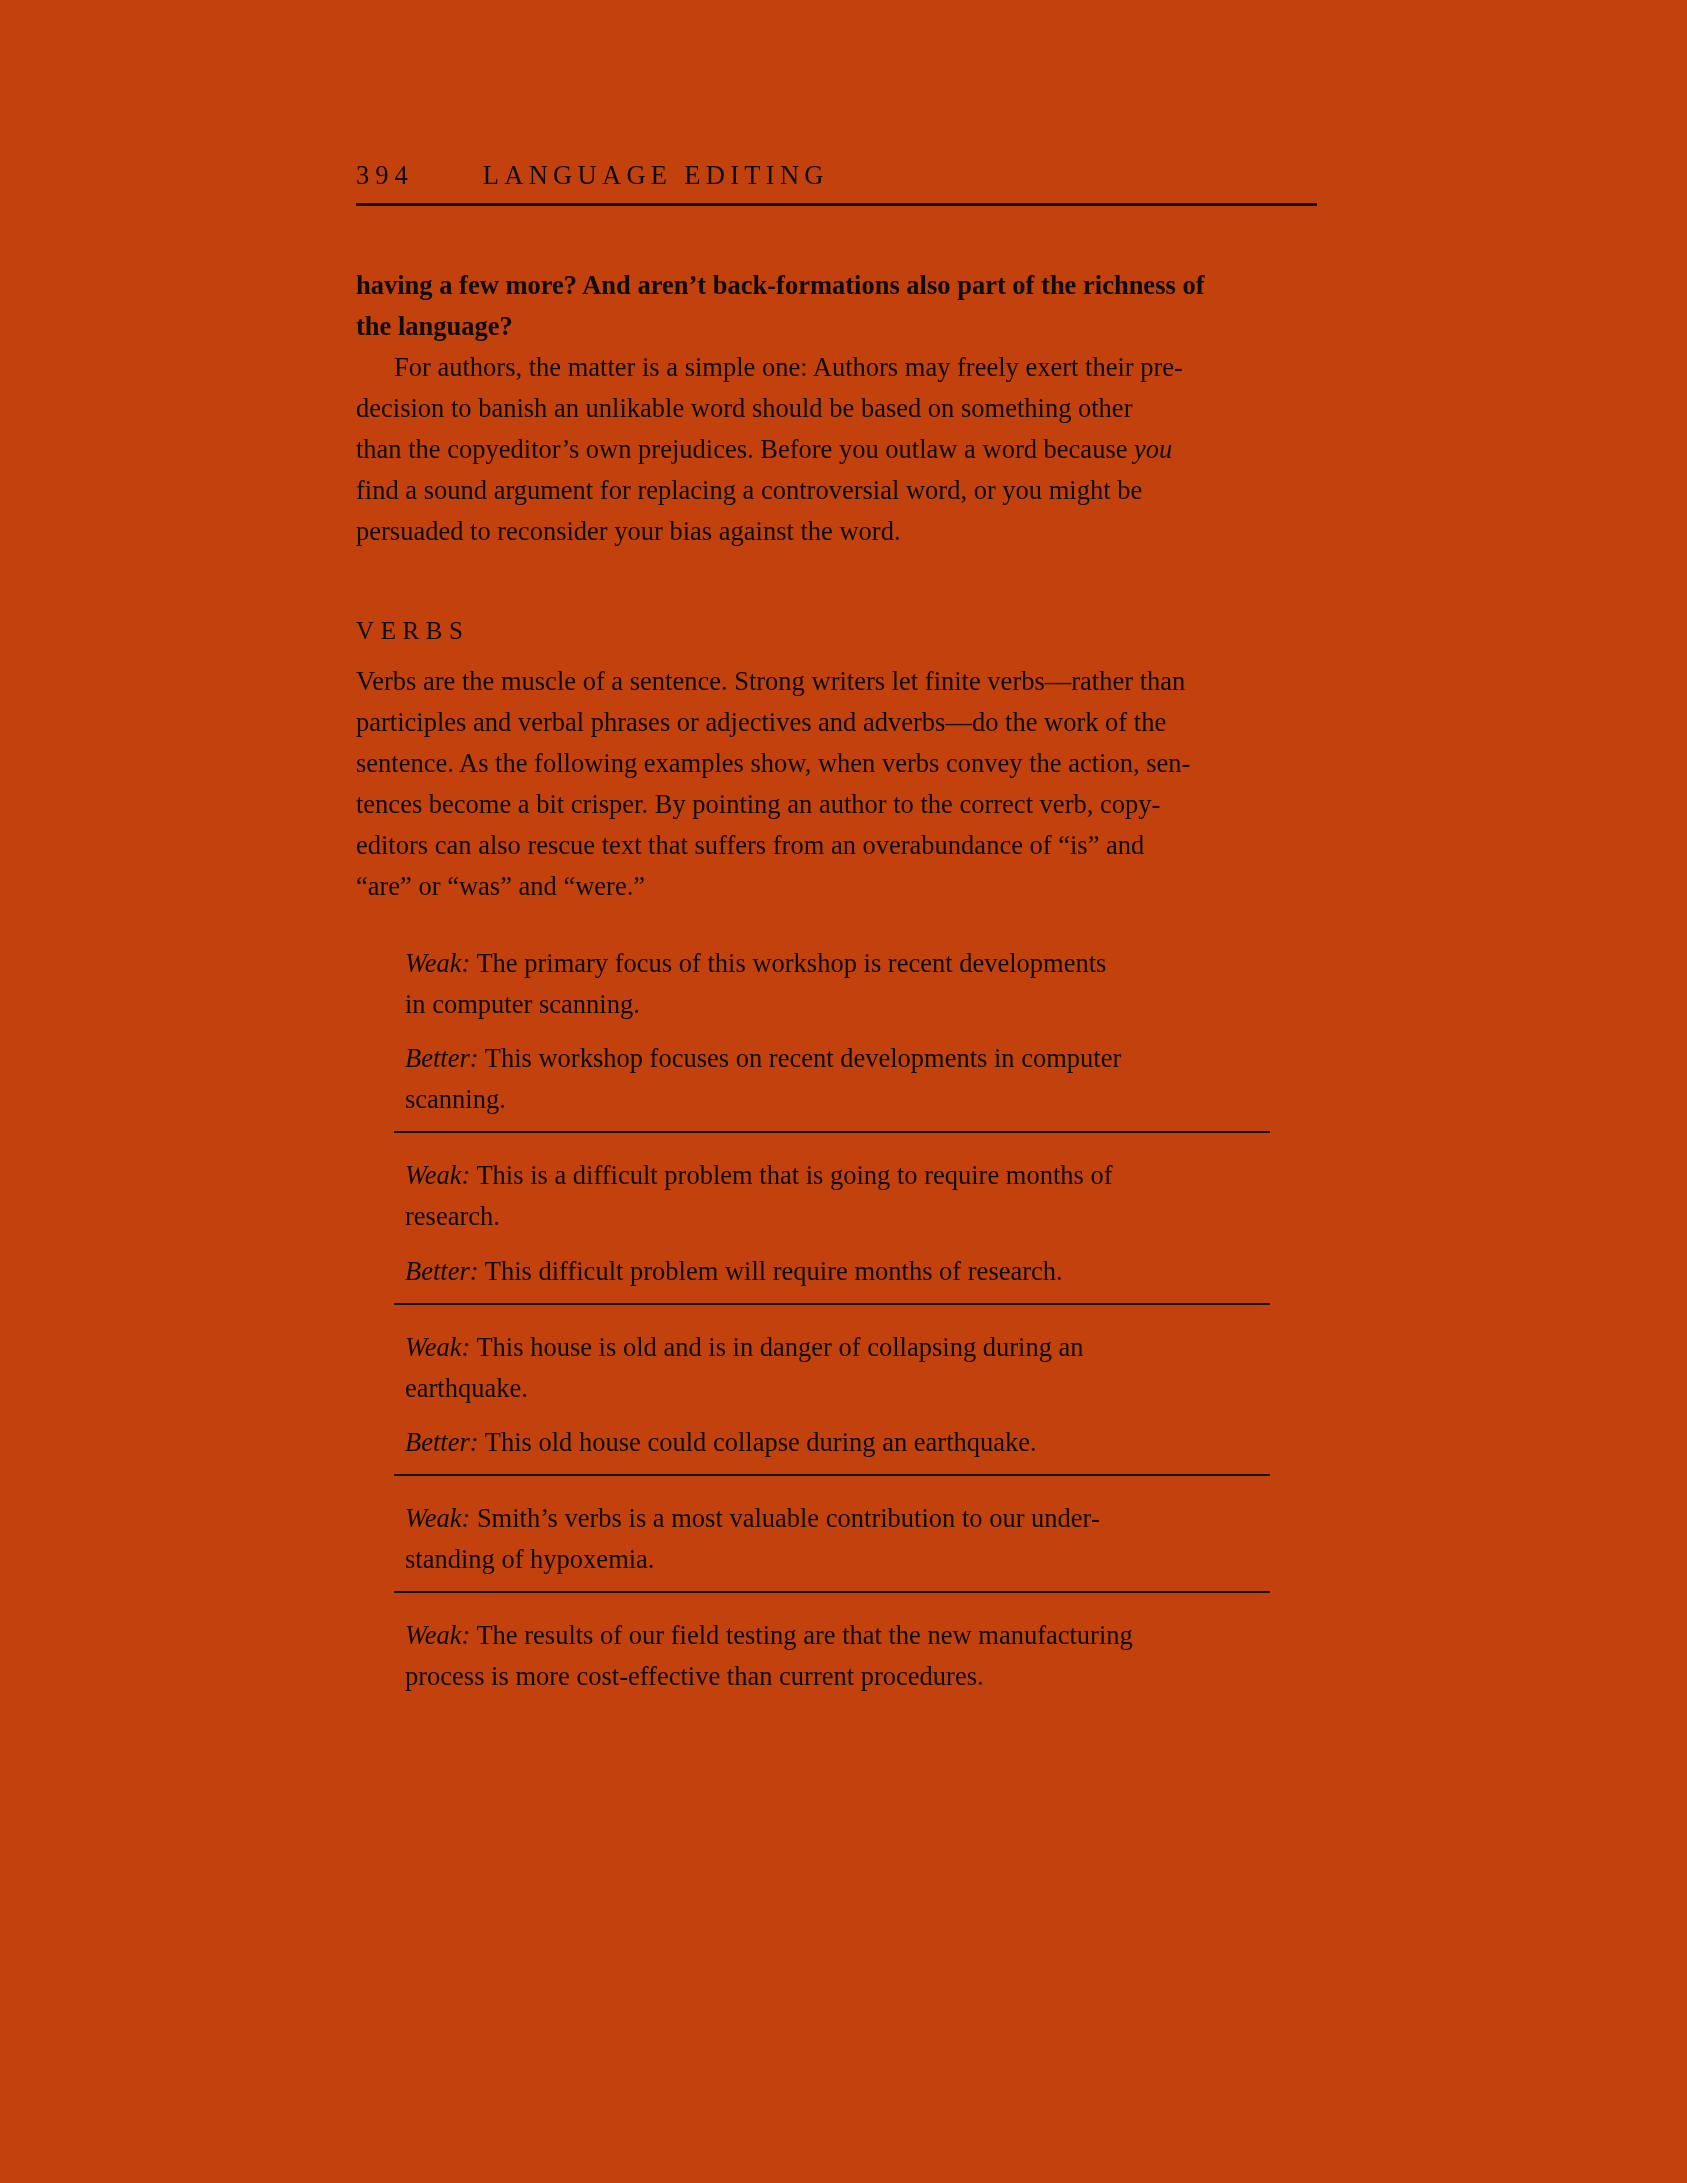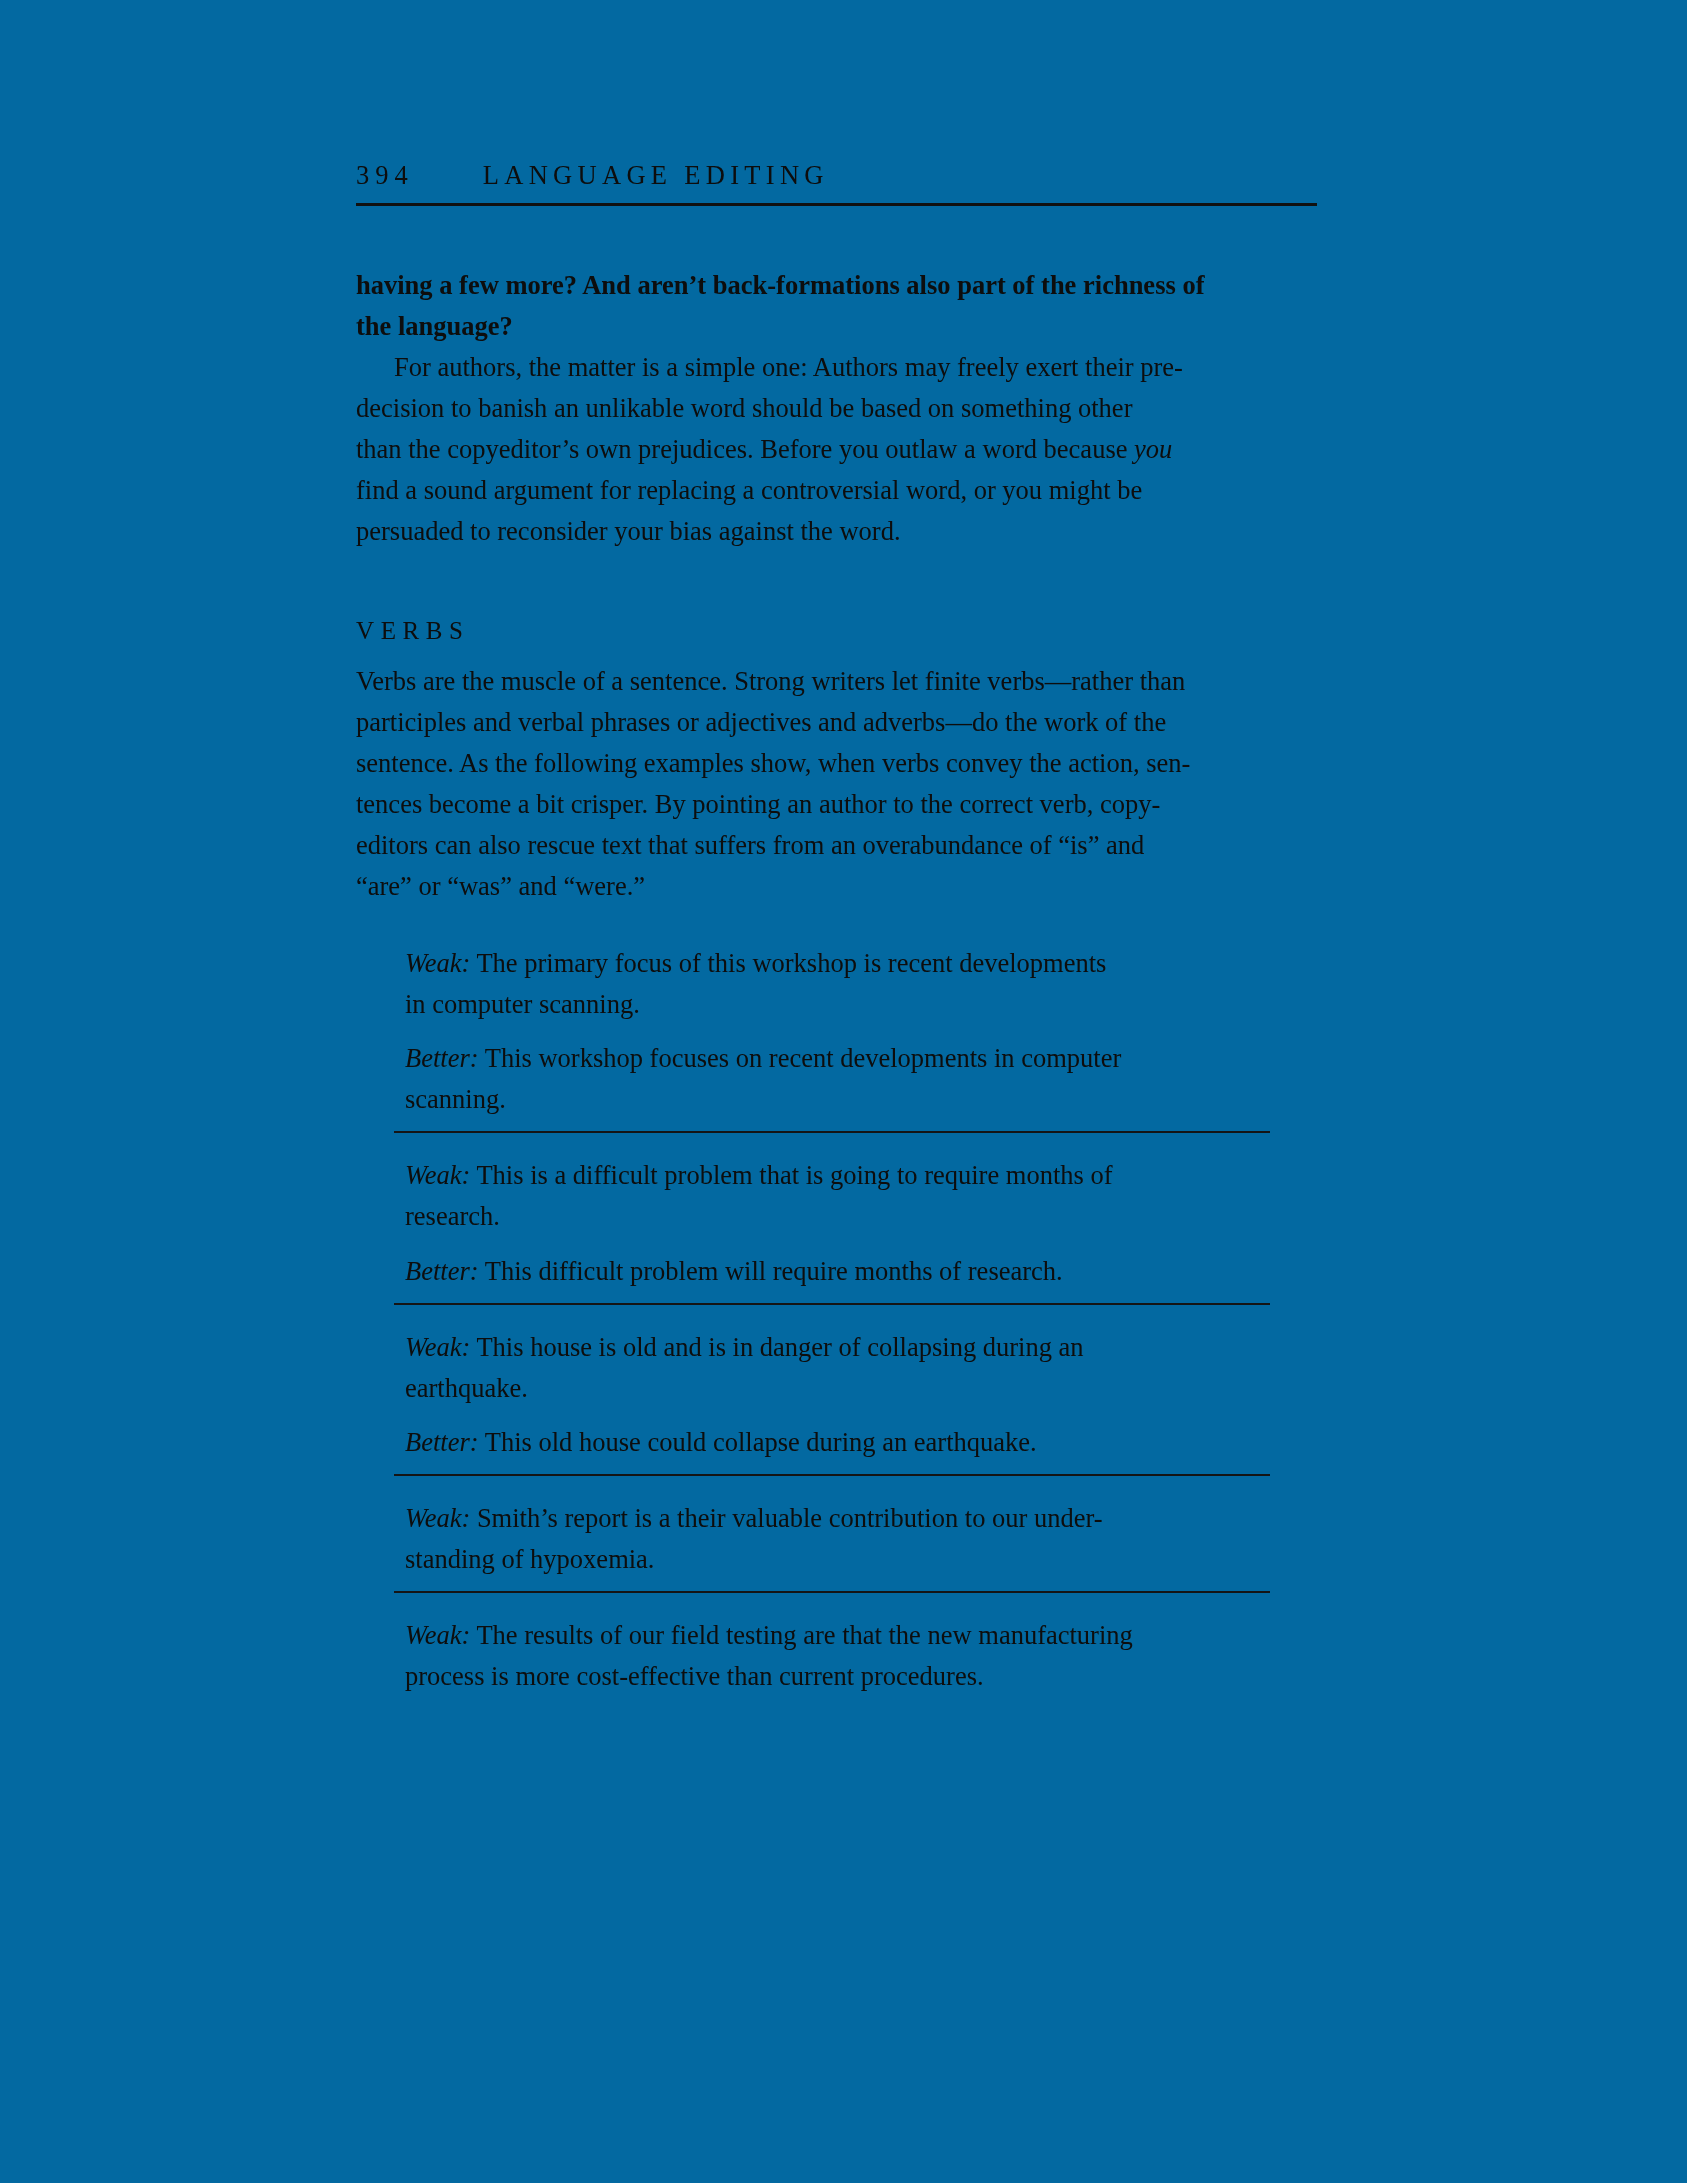--- a/index.html
+++ b/index.html
@@ -1,20 +1,20 @@
 <!DOCTYPE html>
 <html style="font-size:10.6px"><head>
 <meta charset="utf-8">
 <style>
   html, body { margin: 0; padding: 0; background: #ffffff; }
   .page {
     position: relative;
     width: 1687px;
     height: 2183px;
-    background: #0369a1;
+    background: #c2410c;
     font-family: "Liberation Serif", "DejaVu Serif", serif;
     color: #0d0d0d;
     overflow: hidden;
   }
   .content {
     position: absolute;
     left: 356px;
     top: 159px;
     width: 961px;
   }
@@ -117,21 +117,21 @@
       <hr class="ex-rule">
 
       <div class="example">
         <p class="ex-para"><i class="ex-label">Weak:</i> <span class="ex-text">This house is old and is in danger of collapsing during an
 earthquake.</span></p>
         <p class="ex-para better"><i class="ex-label">Better:</i> <span class="ex-text">This old house could collapse during an earthquake.</span></p>
       </div>
       <hr class="ex-rule">
 
       <div class="example">
-        <p class="ex-para"><i class="ex-label">Weak:</i> <span class="ex-text">Smith’s report is a their valuable contribution to our under-
+        <p class="ex-para"><i class="ex-label">Weak:</i> <span class="ex-text">Smith’s verbs is a most valuable contribution to our under-
 standing of hypoxemia.</span></p>
       </div>
       <hr class="ex-rule">
 
       <div class="example">
         <p class="ex-para"><i class="ex-label">Weak:</i> <span class="ex-text">The results of our field testing are that the new manufacturing
 process is more cost-effective than current procedures.</span></p>
       </div>
 
     </section>

